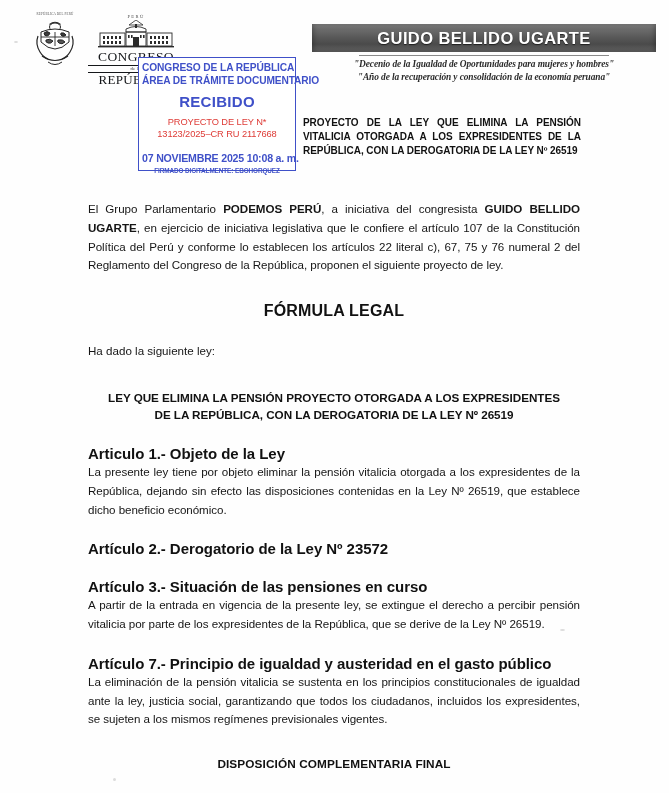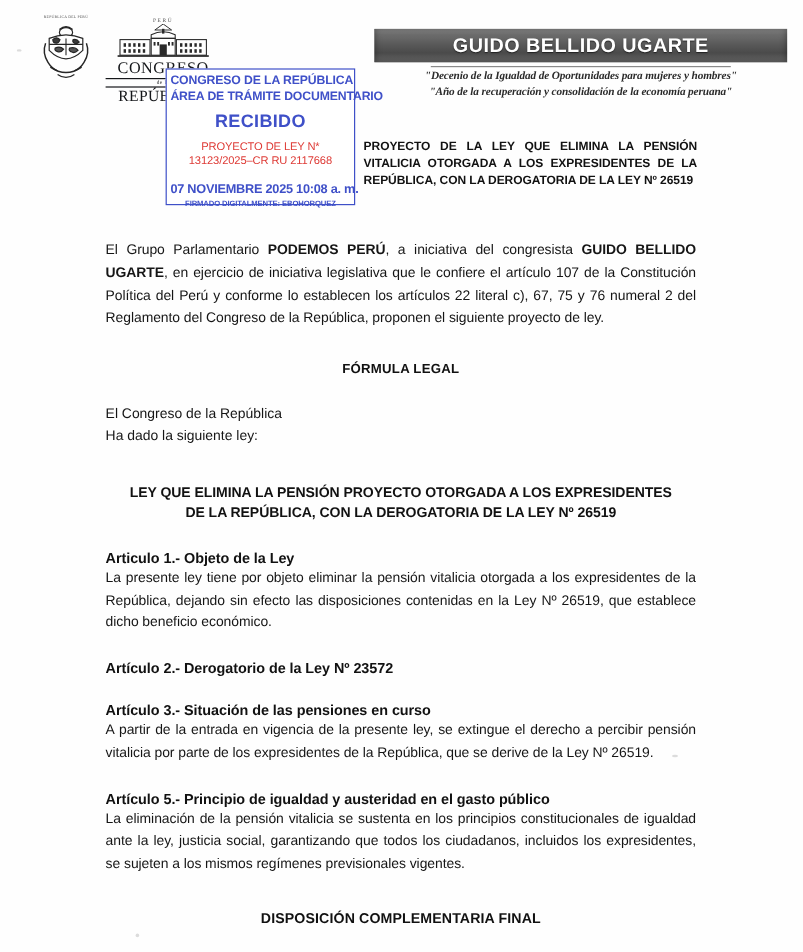--- a/index.html
+++ b/index.html
@@ -224,41 +224,41 @@
     line-height: 1.62;
     text-align: justify;
     text-align-last: left;
     color: #151515;
     letter-spacing: -0.05px;
   }
   .para b { font-weight: bold; }
 
   .center-head {
     text-align: center;
-    font-size: 11px;
+    font-size: 16px;
     font-weight: bold;
     letter-spacing: .2px;
     margin: 27px 0 0 0;
     color: #111;
   }
   .plain-line {
     font-size: 11.6px;
     line-height: 1.62;
     color: #151515;
   }
   .law-title {
     text-align: center;
     font-size: 11.7px;
     font-weight: bold;
     line-height: 1.5;
     letter-spacing: -0.05px;
     color: #111;
   }
   .art-head {
-    font-size: 12px;
+    font-size: 15px;
     font-weight: bold;
     letter-spacing: -0.05px;
     color: #111;
     margin-bottom: 1px;
   }
   .art-block { margin-top: 21px; }
   .final-head {
     text-align: center;
     font-size: 11.8px;
     font-weight: bold;
@@ -382,21 +382,20 @@
   </div>
 
   <div class="content">
 
     <p class="para" id="intro-paragraph"><span>El Grupo Parlamentario </span><b>PODEMOS PERÚ</b><span>, a iniciativa del congresista </span><b>GUIDO BELLIDO UGARTE</b><span>, en ejercicio de iniciativa legislativa que le confiere el artículo 107 de la Constitución Política del Perú y conforme lo establecen los artículos 22 literal c), 67, 75 y 76 numeral 2 del Reglamento del Congreso de la República, proponen el siguiente proyecto de ley.</span></p>
 
     <div class="center-head">FÓRMULA LEGAL</div>
 
     <div class="sp-22"></div>
 
-    <div class="plain-line">El Congreso de la República</div>
     <div class="plain-line">Ha dado la siguiente ley:</div>
 
     <div class="sp-28"></div>
 
     <div class="law-title">LEY QUE ELIMINA LA PENSIÓN PROYECTO OTORGADA A LOS EXPRESIDENTES</div>
     <div class="law-title">DE LA REPÚBLICA, CON LA DEROGATORIA DE LA LEY Nº 26519</div>
 
     <div class="art-block">
       <div class="art-head">Articulo 1.- Objeto de la Ley</div>
       <p class="para">La presente ley tiene por objeto eliminar la pensión vitalicia otorgada a los expresidentes de la República, dejando sin efecto las disposiciones contenidas en la Ley Nº 26519, que establece dicho beneficio económico.</p>
@@ -405,21 +404,21 @@
     <div class="art-block">
       <div class="art-head">Artículo 2.- Derogatorio de la Ley Nº 23572</div>
     </div>
 
     <div class="art-block">
       <div class="art-head">Artículo 3.- Situación de las pensiones en curso</div>
       <p class="para">A partir de la entrada en vigencia de la presente ley, se extingue el derecho a percibir pensión vitalicia por parte de los expresidentes de la República, que se derive de la Ley Nº 26519.</p>
     </div>
 
     <div class="art-block">
-      <div class="art-head">Artículo 5.- Principio de igualdad y austeridad en el gasto público</div>
+      <div class="art-head">Artículo 7.- Principio de igualdad y austeridad en el gasto público</div>
       <p class="para">La eliminación de la pensión vitalicia se sustenta en los principios constitucionales de igualdad ante la ley, justicia social, garantizando que todos los ciudadanos, incluidos los expresidentes, se sujeten a los mismos regímenes previsionales vigentes.</p>
     </div>
 
     <div class="final-head">DISPOSICIÓN COMPLEMENTARIA FINAL</div>
   </div>
 
   <div class="speck" style="left:14px;top:41px;width:4px;height:2px;"></div>
   <div class="speck" style="left:560px;top:629px;width:5px;height:2px;"></div>
   <div class="speck" style="left:113px;top:778px;width:3px;height:3px;"></div>
 </div>

